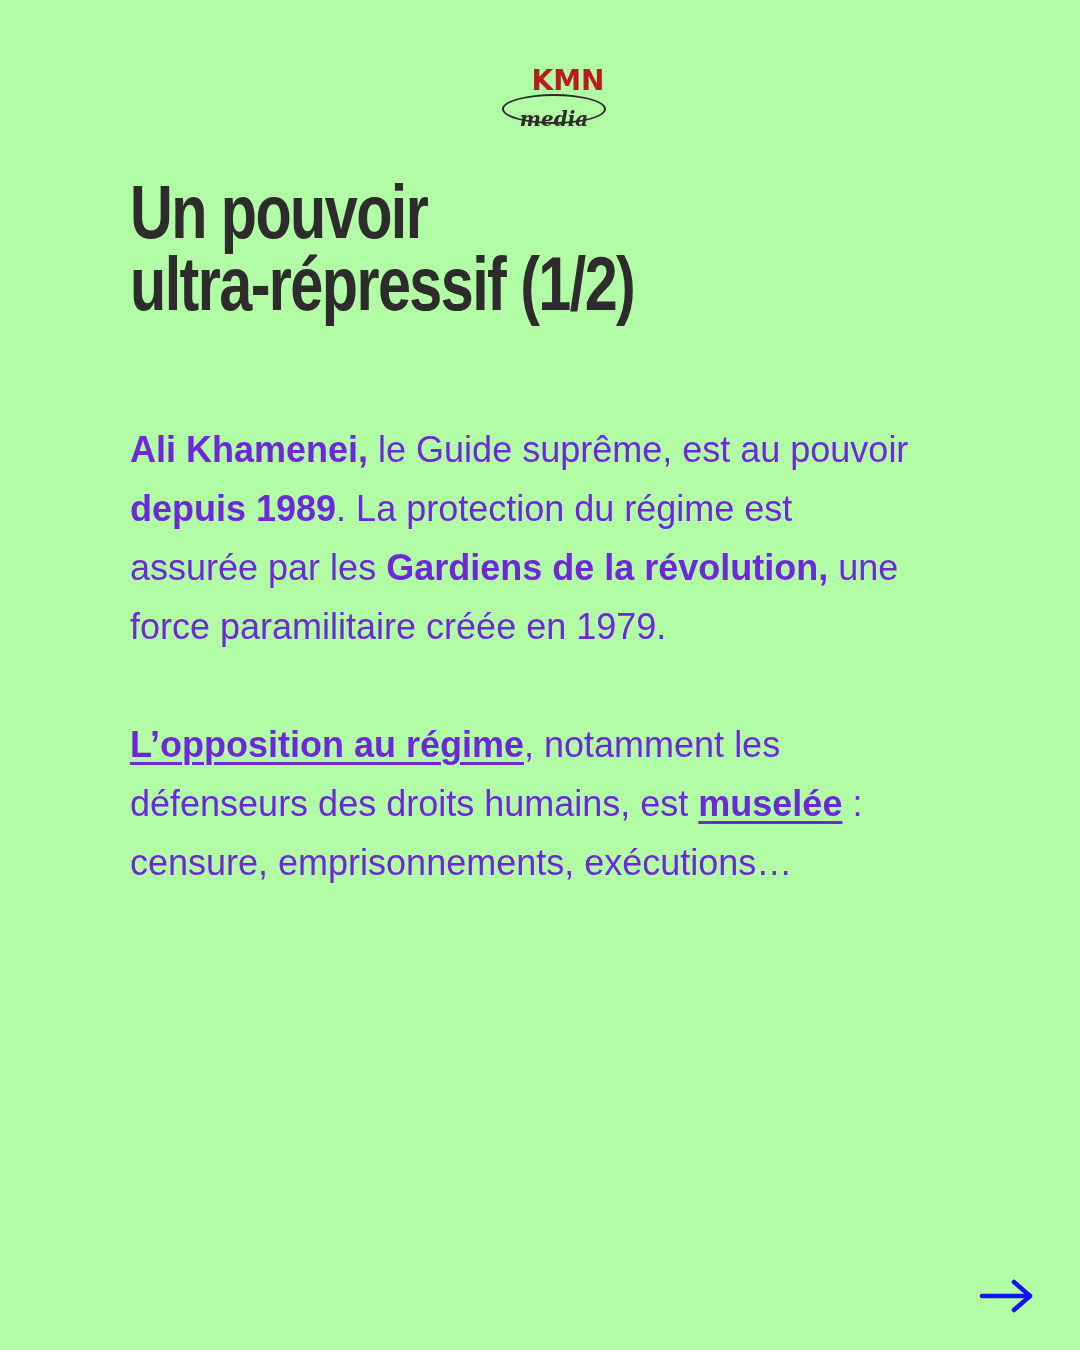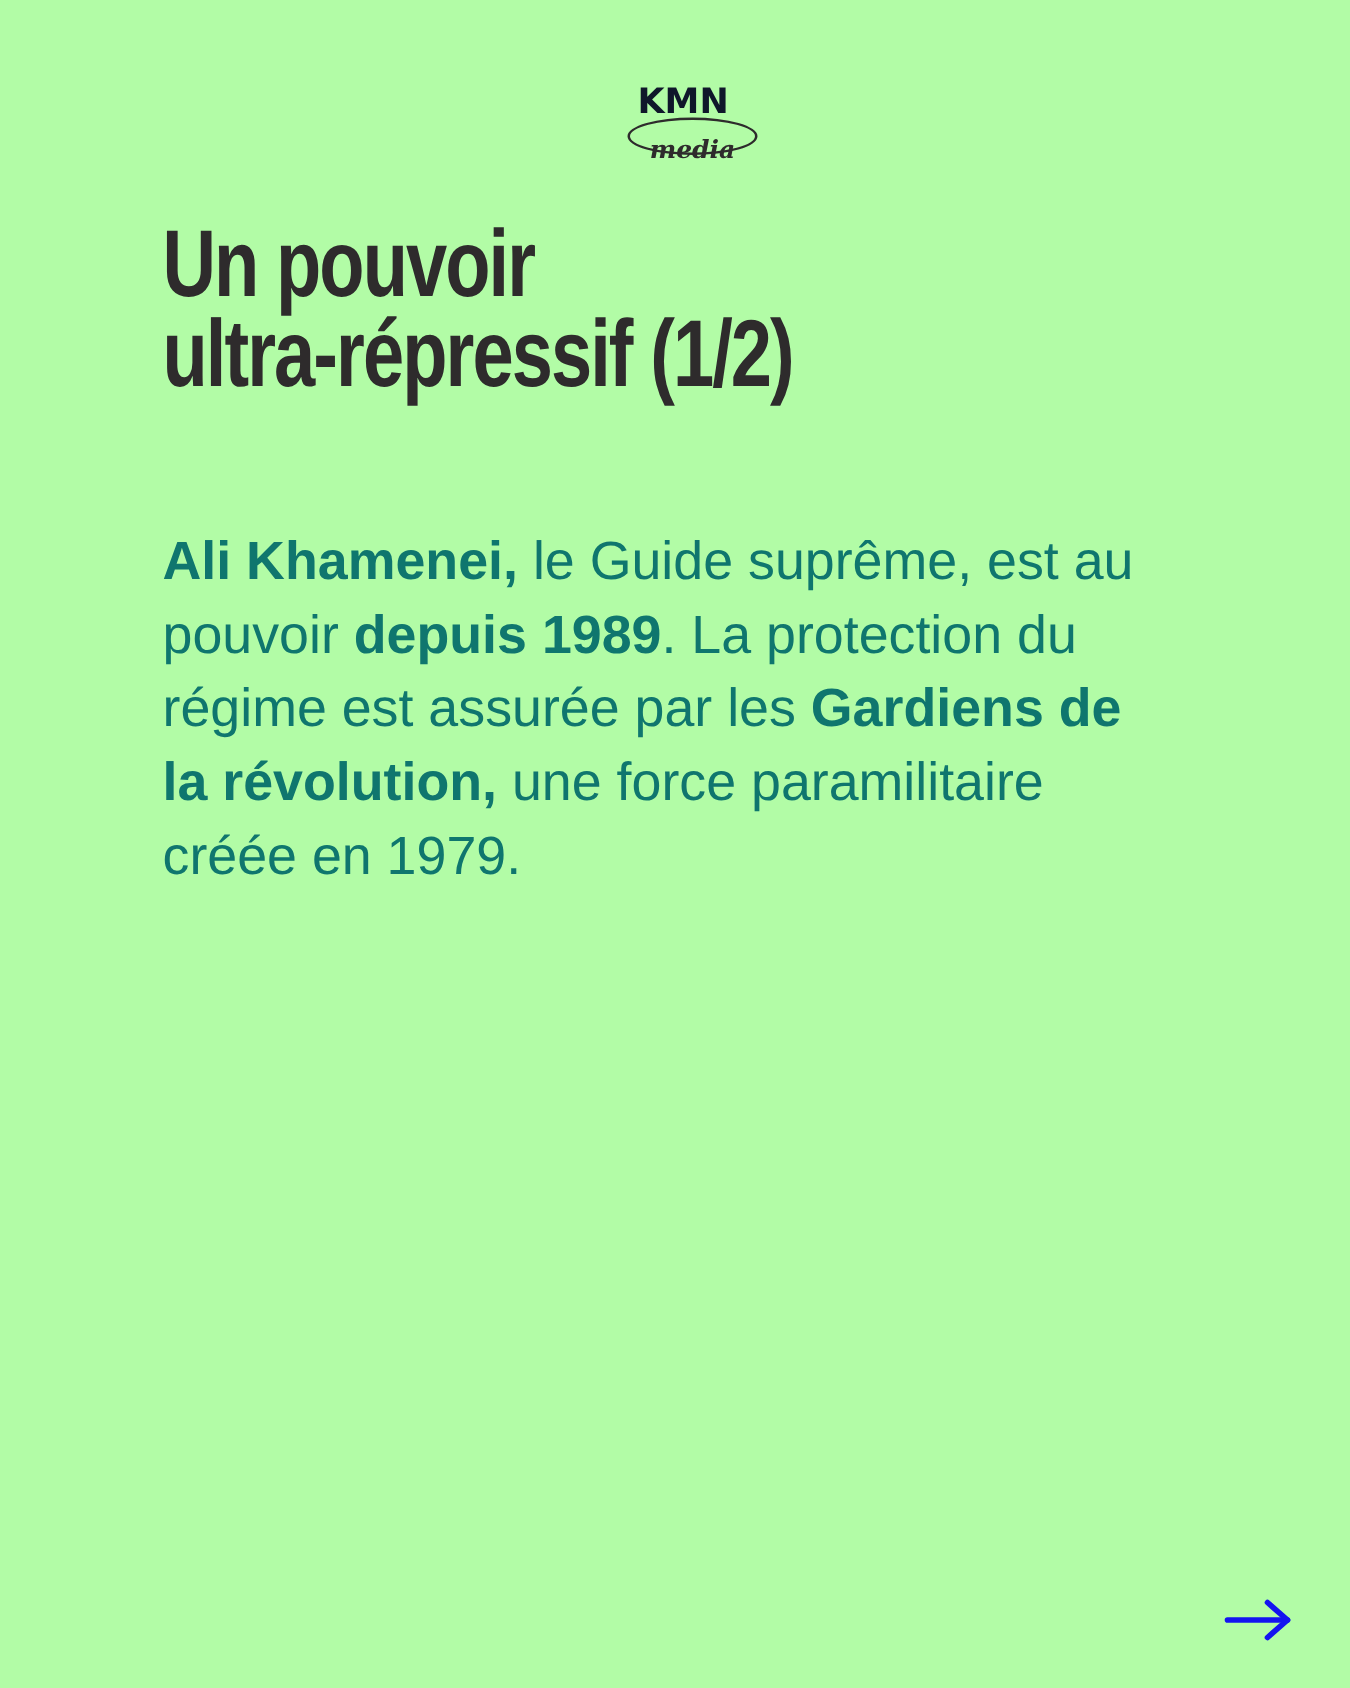--- a/index.html
+++ b/index.html
@@ -17,29 +17,30 @@
     }
     .logo {
       position: absolute;
       left: 500px;
       top: 66px;
       width: 112px;
       height: 64px;
     }
     .logo .kmn {
       position: absolute;
-      left: 10px;
+      left: 22px;
       top: 0;
       width: 92px;
+      text-align: center;
       font-family: "DejaVu Sans", sans-serif;
       font-weight: bold;
       font-size: 28px;
       letter-spacing: 0px;
       line-height: 30px;
-      color: #0f172a;
+      color: #b91c1c;
     }
     .logo .ellipse {
       position: absolute;
       left: 2px;
       top: 28px;
       width: 104px;
       height: 30px;
       border: 2px solid #2e2b2c;
       border-radius: 50%;
       box-sizing: border-box;
@@ -71,23 +72,23 @@
       transform-origin: left top;
       white-space: nowrap;
       color: #2e2b2c;
     }
     .body-text {
       position: absolute;
       left: 130px;
       top: 420px;
       width: 800px;
       font-family: "Liberation Sans", sans-serif;
-      font-size: 43px;
+      font-size: 36px;
       line-height: 59px;
-      color: #0f766e;
+      color: #6d28d9;
     }
     .para {
       margin: 0 0 59px 0;
     }
     .para b {
       font-weight: bold;
     }
     .para u {
       text-decoration: underline;
       text-decoration-thickness: 3px;
@@ -113,20 +114,21 @@
 </div>
 
 <h1 class="title">
   <span>Un pouvoir</span><br>
   <span>ultra-répressif (1/2)</span>
 </h1>
 
 <div class="body-text">
   <p class="para"><b>Ali Khamenei,</b><span> le Guide suprême, est au pouvoir </span><b>depuis 1989</b><span>. La protection du régime est assurée par les </span><b>Gardiens de la révolution,</b><span> une force paramilitaire créée en 1979.</span></p>
 
+  <p class="para"><u>L’opposition au régime</u><span>, notamment les défenseurs des droits humains, est </span><u>muselée</u><span> : censure, emprisonnements, exécutions…</span></p>
 
 </div>
 
 <div class="next-arrow">
   <svg width="58" height="36" viewBox="0 0 58 36">
     <line x1="4" y1="18" x2="52" y2="18" stroke="#1414f0" stroke-width="4.5" stroke-linecap="round"></line>
     <polyline points="36,4 52,18 36,32" fill="none" stroke="#1414f0" stroke-width="4.5" stroke-linecap="round" stroke-linejoin="round"></polyline>
   </svg>
 </div>
 

